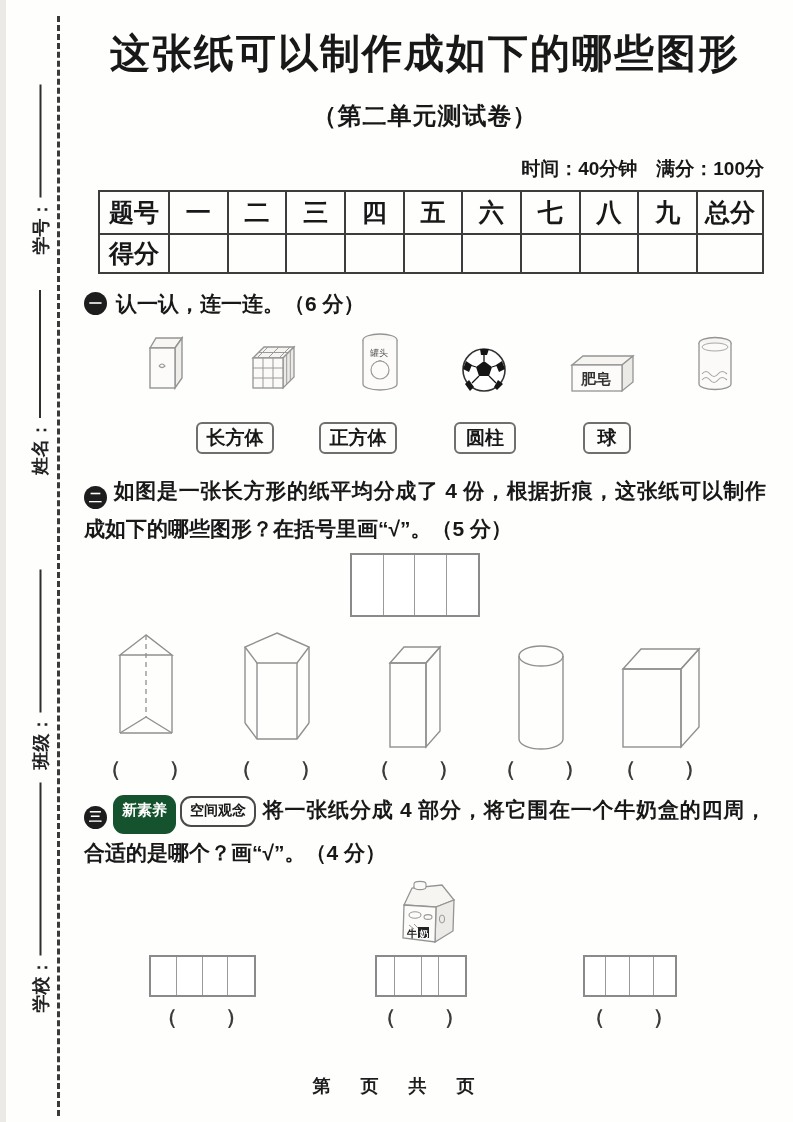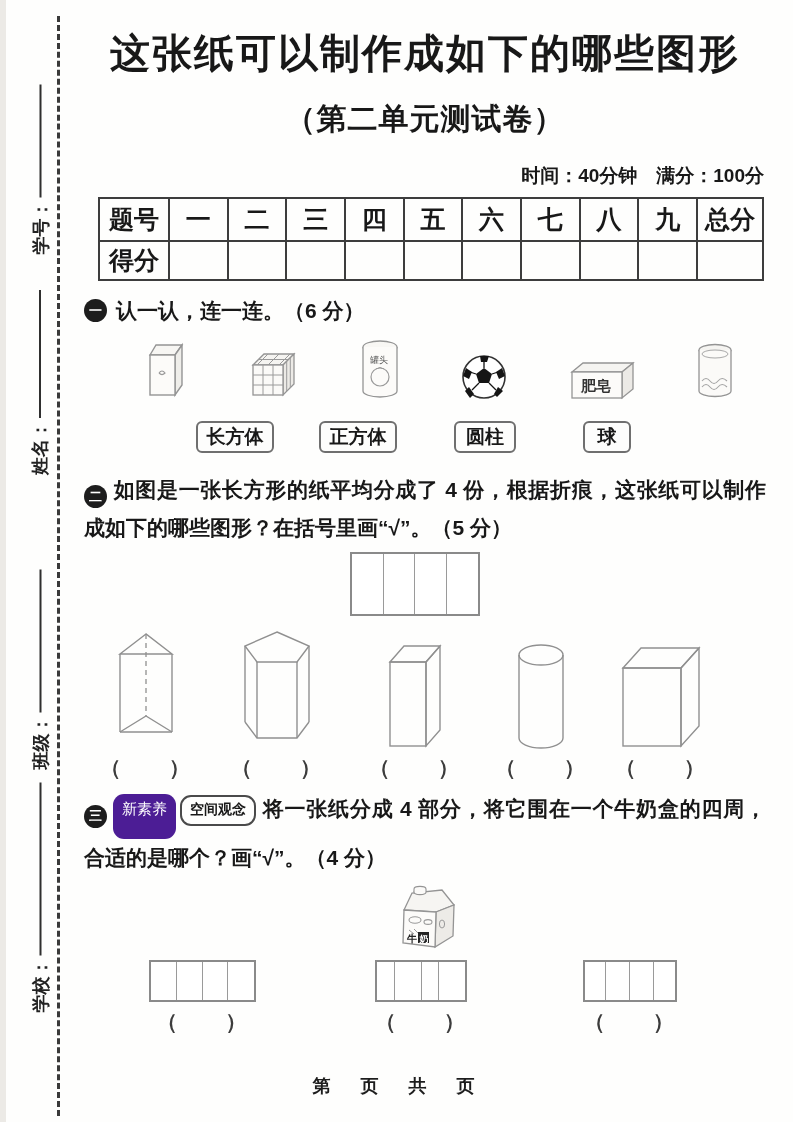--- a/index.html
+++ b/index.html
@@ -7,41 +7,41 @@
         font-family:"Liberation Sans",sans-serif;color:#181818;overflow:hidden;}
   .edge-shadow{position:absolute;left:0;top:0;width:6px;height:100%;background:#eceae6;}
   
   .cut-line{position:absolute;left:57px;top:16px;height:1100px;border-left:3px dashed #3a3a3a;}
   .side-field{position:absolute;display:flex;align-items:center;transform:rotate(-90deg);
               white-space:nowrap;font-size:18px;font-weight:600;color:#222;}
   .side-field .blank{border-top:2.5px solid #2f2f2f;margin-left:3px;}
   
   .main{position:absolute;left:84px;top:0;width:682px;}
   .title{margin:30px 0 0;text-align:center;font-size:40px;font-weight:700;letter-spacing:2px;line-height:1.15;}
-  .subtitle{margin:26px 0 0;text-align:center;font-size:30px;font-weight:700;letter-spacing:1px;line-height:1.15;}
+  .subtitle{margin:26px 0 0;text-align:center;font-size:24px;font-weight:700;letter-spacing:1px;line-height:1.15;}
   .meta{margin:26px 2px 0 0;text-align:right;font-size:19px;font-weight:600;}
   table.score{border-collapse:collapse;margin:8px 0 0 14px;width:666px;table-layout:fixed;}
   table.score td{border:2px solid #3d3d3d;text-align:center;font-size:25px;font-weight:600;
                  height:41px;padding:0;}
   table.score tr.score-row td{height:37px;}
   td.c-first{width:68px;} td.c-last{width:64px;}
   .q-head{margin:16px 0 0;font-size:21px;font-weight:700;display:flex;align-items:center;}
   .q-num{display:inline-flex;align-items:center;justify-content:center;width:23px;height:23px;
          border-radius:50%;background:#1d1d1d;color:#fff;font-size:13px;font-weight:700;
          margin-right:9px;flex:0 0 auto;}
   .q-para{margin:16px 0 0;font-size:21px;font-weight:600;line-height:1.85;text-align:justify;}
   .q-para .q-num{vertical-align:-4px;margin-right:6px;}
-  .badge-dark{display:inline-block;background:#4c1d95;color:#fff;border-radius:11px;
-              padding:1px 9px 16px;font-size:15px;font-weight:400;vertical-align:2px;}
+  .badge-dark{display:inline-block;background:#14532d;color:#fff;border-radius:11px;
+              padding:1px 9px 10px;font-size:15px;font-weight:700;vertical-align:2px;}
   .badge-line{display:inline-block;border:2px solid #4a4a4a;border-radius:11px;
               padding:0 8px 1px;font-size:14px;font-weight:600;vertical-align:2px;margin:0 6px 0 4px;}
   
   .fig-row{display:flex;align-items:flex-end;margin:10px 30px 0 58px;justify-content:space-between;height:66px;gap:10px;}
   .fig-row .fig{flex:0 0 auto;}
-  .label-row{position:relative;height:34px;margin-top:20px;}
+  .label-row{position:relative;height:34px;margin-top:28px;}
   .opt-box{position:absolute;top:0;border:2px solid #6f6f6f;border-radius:6px;background:#fdfdfc;
            font-size:19px;font-weight:600;text-align:center;line-height:28px;height:28px;}
   
   .fold-rect{display:flex;width:130px;height:64px;margin:4px 0 0 266px;
              border:2px solid #8a8a8a;box-sizing:border-box;background:#fff;}
   .fold-rect .strip-cell{border-right:1.5px solid #9a9a9a;box-sizing:border-box;}
   .fold-rect .strip-cell:last-child{border-right:none;}
   .shape-row{position:relative;height:152px;margin-top:14px;}
   .shape-slot{position:absolute;bottom:0;width:110px;display:flex;flex-direction:column;
               align-items:center;gap:4px;}

